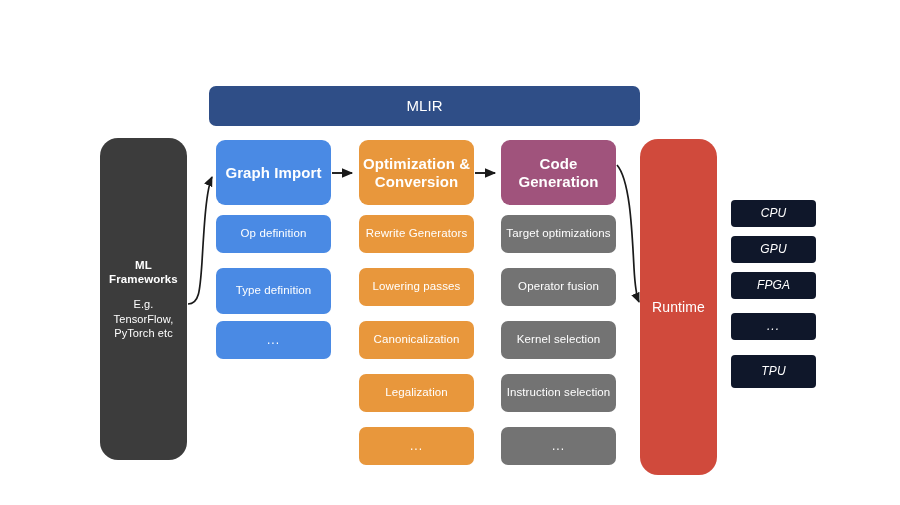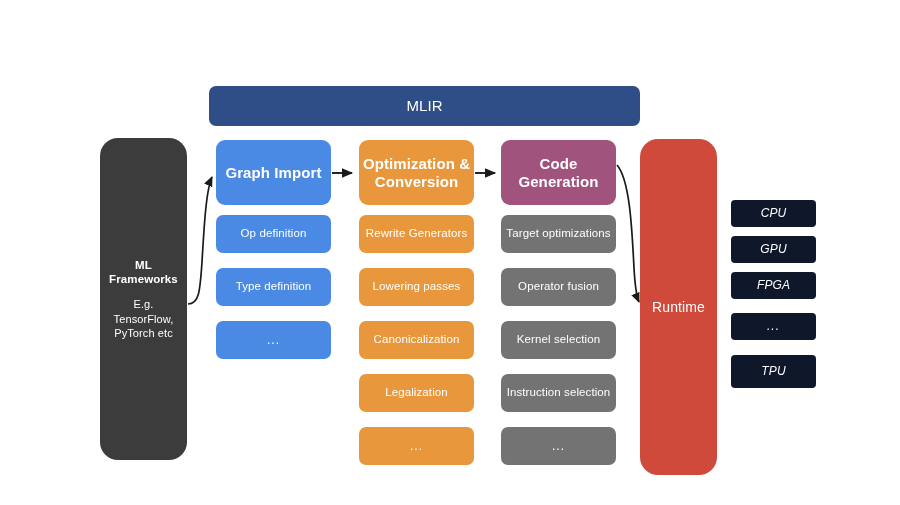--- a/index.html
+++ b/index.html
@@ -112,21 +112,21 @@
     <span class="fw-title">ML Frameworks</span>
     <span class="fw-sub">E.g. TensorFlow, PyTorch etc</span>
   </div>
 
   <div class="box stage-sub blue-sub" style="left:216px; top:215px; width:115px; height:38px;">
     <span>Op definition</span>
   </div>
   <div class="box stage-head blue" style="left:216px; top:140px; width:115px; height:65px;">
     <span>Graph Import</span>
   </div>
-  <div class="box stage-sub blue-sub" style="left:216px; top:268px; width:115px; height:38px;">
+  <div class="box stage-sub blue-sub" style="left:216px; top:268px; width:115px; height:46px;">
     <span>Type definition</span>
   </div>
   <div class="box stage-sub blue-sub" style="left:216px; top:321px; width:115px; height:38px;">
     <span class="ellipsis">...</span>
   </div>
 
   <div class="box stage-head orange" style="left:359px; top:140px; width:115px; height:65px;">
     <span>Optimization &amp; Conversion</span>
   </div>
   <div class="box stage-sub orange-sub" style="left:359px; top:215px; width:115px; height:38px;">

